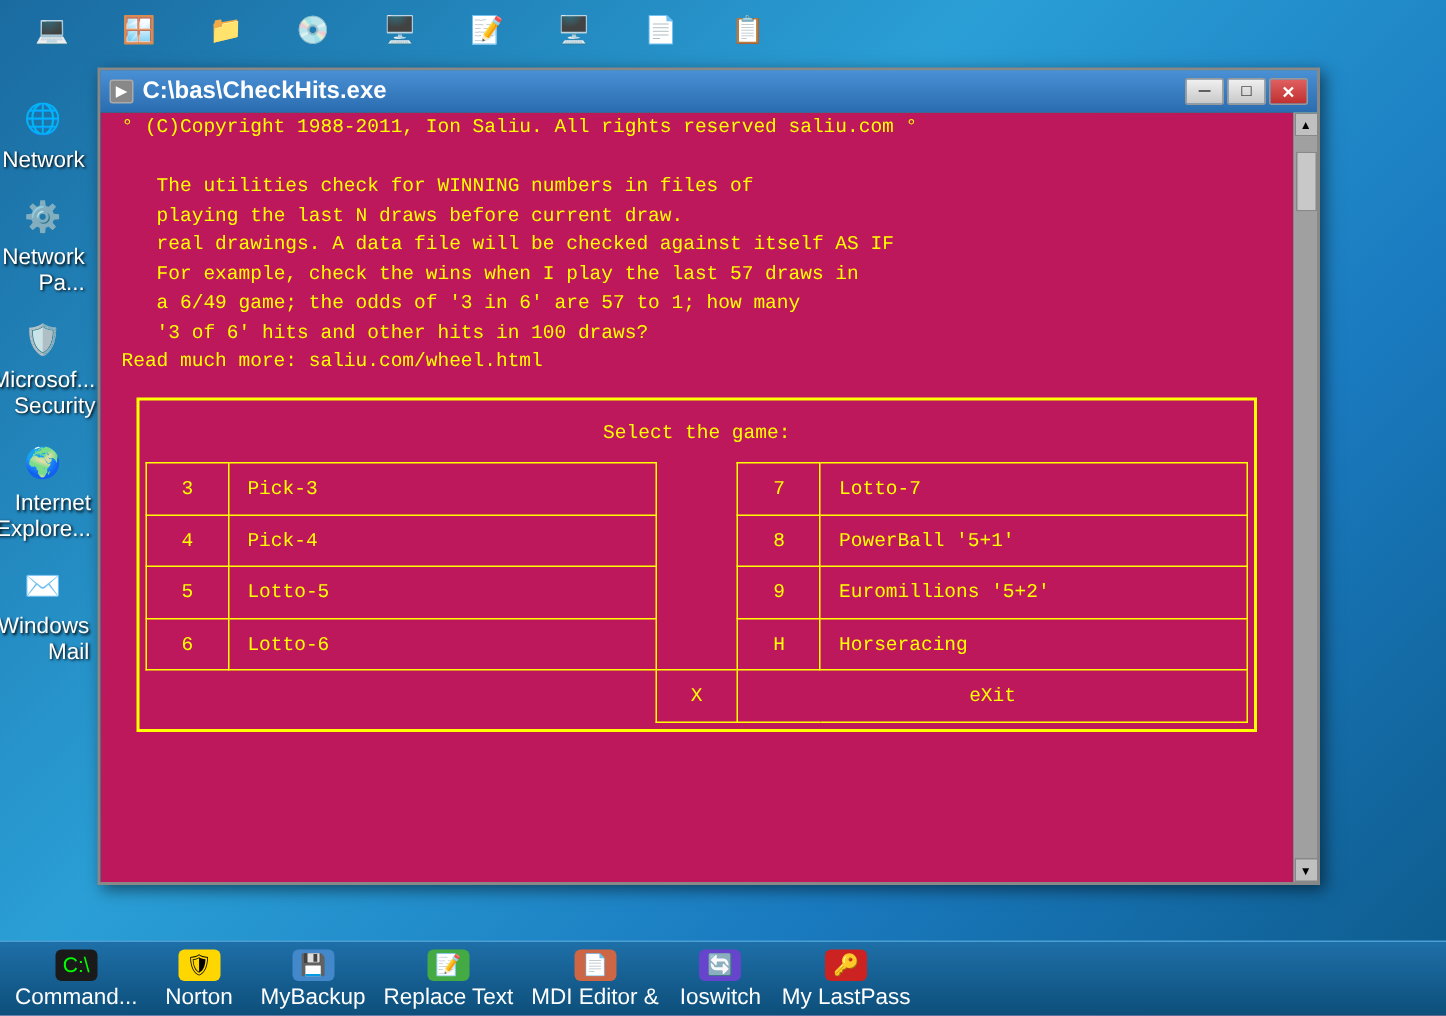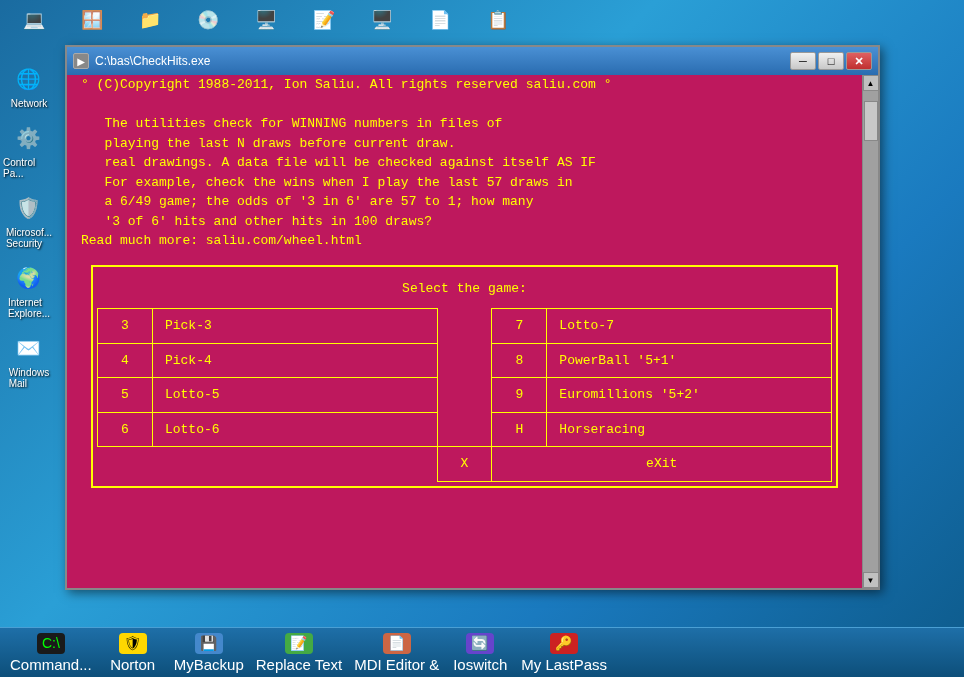--- a/index.html
+++ b/index.html
@@ -116,23 +116,23 @@
       width: 34px;
       height: 34px;
       border-radius: 4px;
       display: flex;
       align-items: center;
       justify-content: center;
       font-size: 20px;
     }
 
     .sidebar-icon-label {
-      font-size: 10px;
+      font-size: 15px;
       color: #fff;
-      text-align: left;
+      text-align: right;
       text-shadow: 1px 1px 2px #000;
       margin-top: 2px;
     }
 
     
     .window {
       position: absolute;
       top: 45px;
       left: 65px;
       width: 815px;
@@ -161,23 +161,24 @@
       border-radius: 2px;
       display: flex;
       align-items: center;
       justify-content: center;
       font-size: 10px;
       color: #fff;
     }
 
     .window-title-text {
       color: #fff;
-      font-size: 12px;
+      font-size: 16px;
       flex: 1;
       font-family: 'Segoe UI', sans-serif;
+      font-weight: bold;
     }
 
     .window-controls {
       display: flex;
       gap: 2px;
     }
 
     .win-btn {
       width: 26px;
       height: 18px;
@@ -345,21 +346,21 @@
   </div>
 </div>
 
 <div class="sidebar-icons">
   <div class="sidebar-icon">
     <div class="sidebar-icon-img">🌐</div>
     <span class="sidebar-icon-label">Network</span>
   </div>
   <div class="sidebar-icon">
     <div class="sidebar-icon-img">⚙️</div>
-    <span class="sidebar-icon-label">Control Pa...</span>
+    <span class="sidebar-icon-label">Network Pa...</span>
   </div>
   <div class="sidebar-icon">
     <div class="sidebar-icon-img">🛡️</div>
     <span class="sidebar-icon-label">Microsof...<br>Security</span>
   </div>
   <div class="sidebar-icon">
     <div class="sidebar-icon-img">🌍</div>
     <span class="sidebar-icon-label">Internet<br>Explore...</span>
   </div>
   <div class="sidebar-icon">

